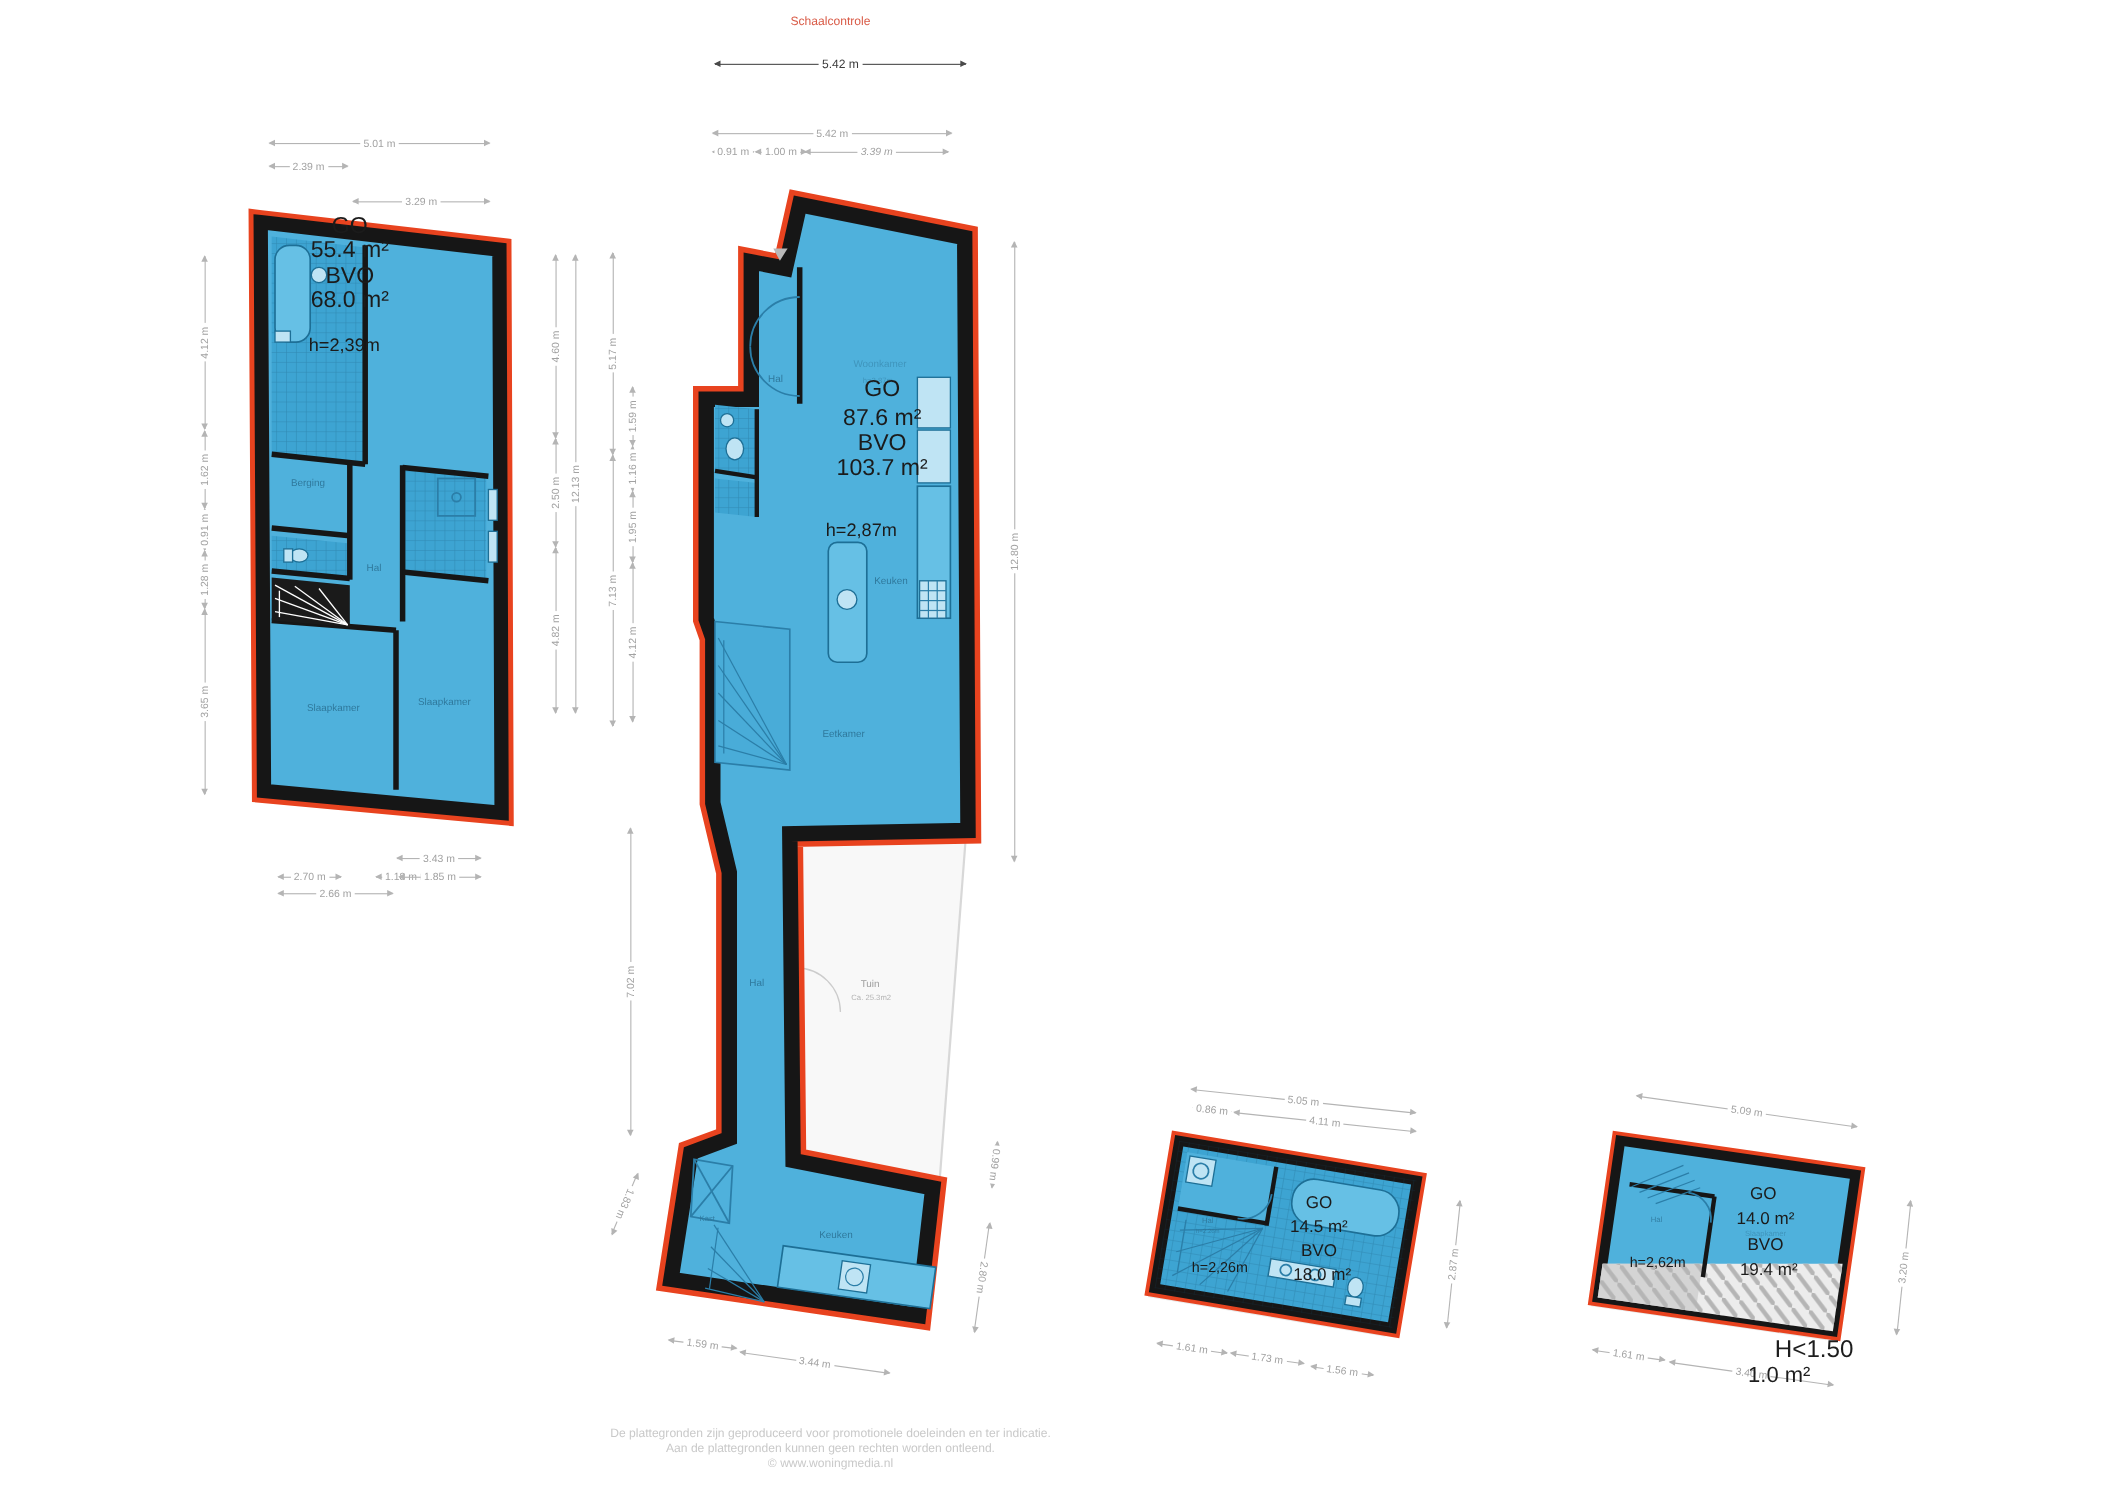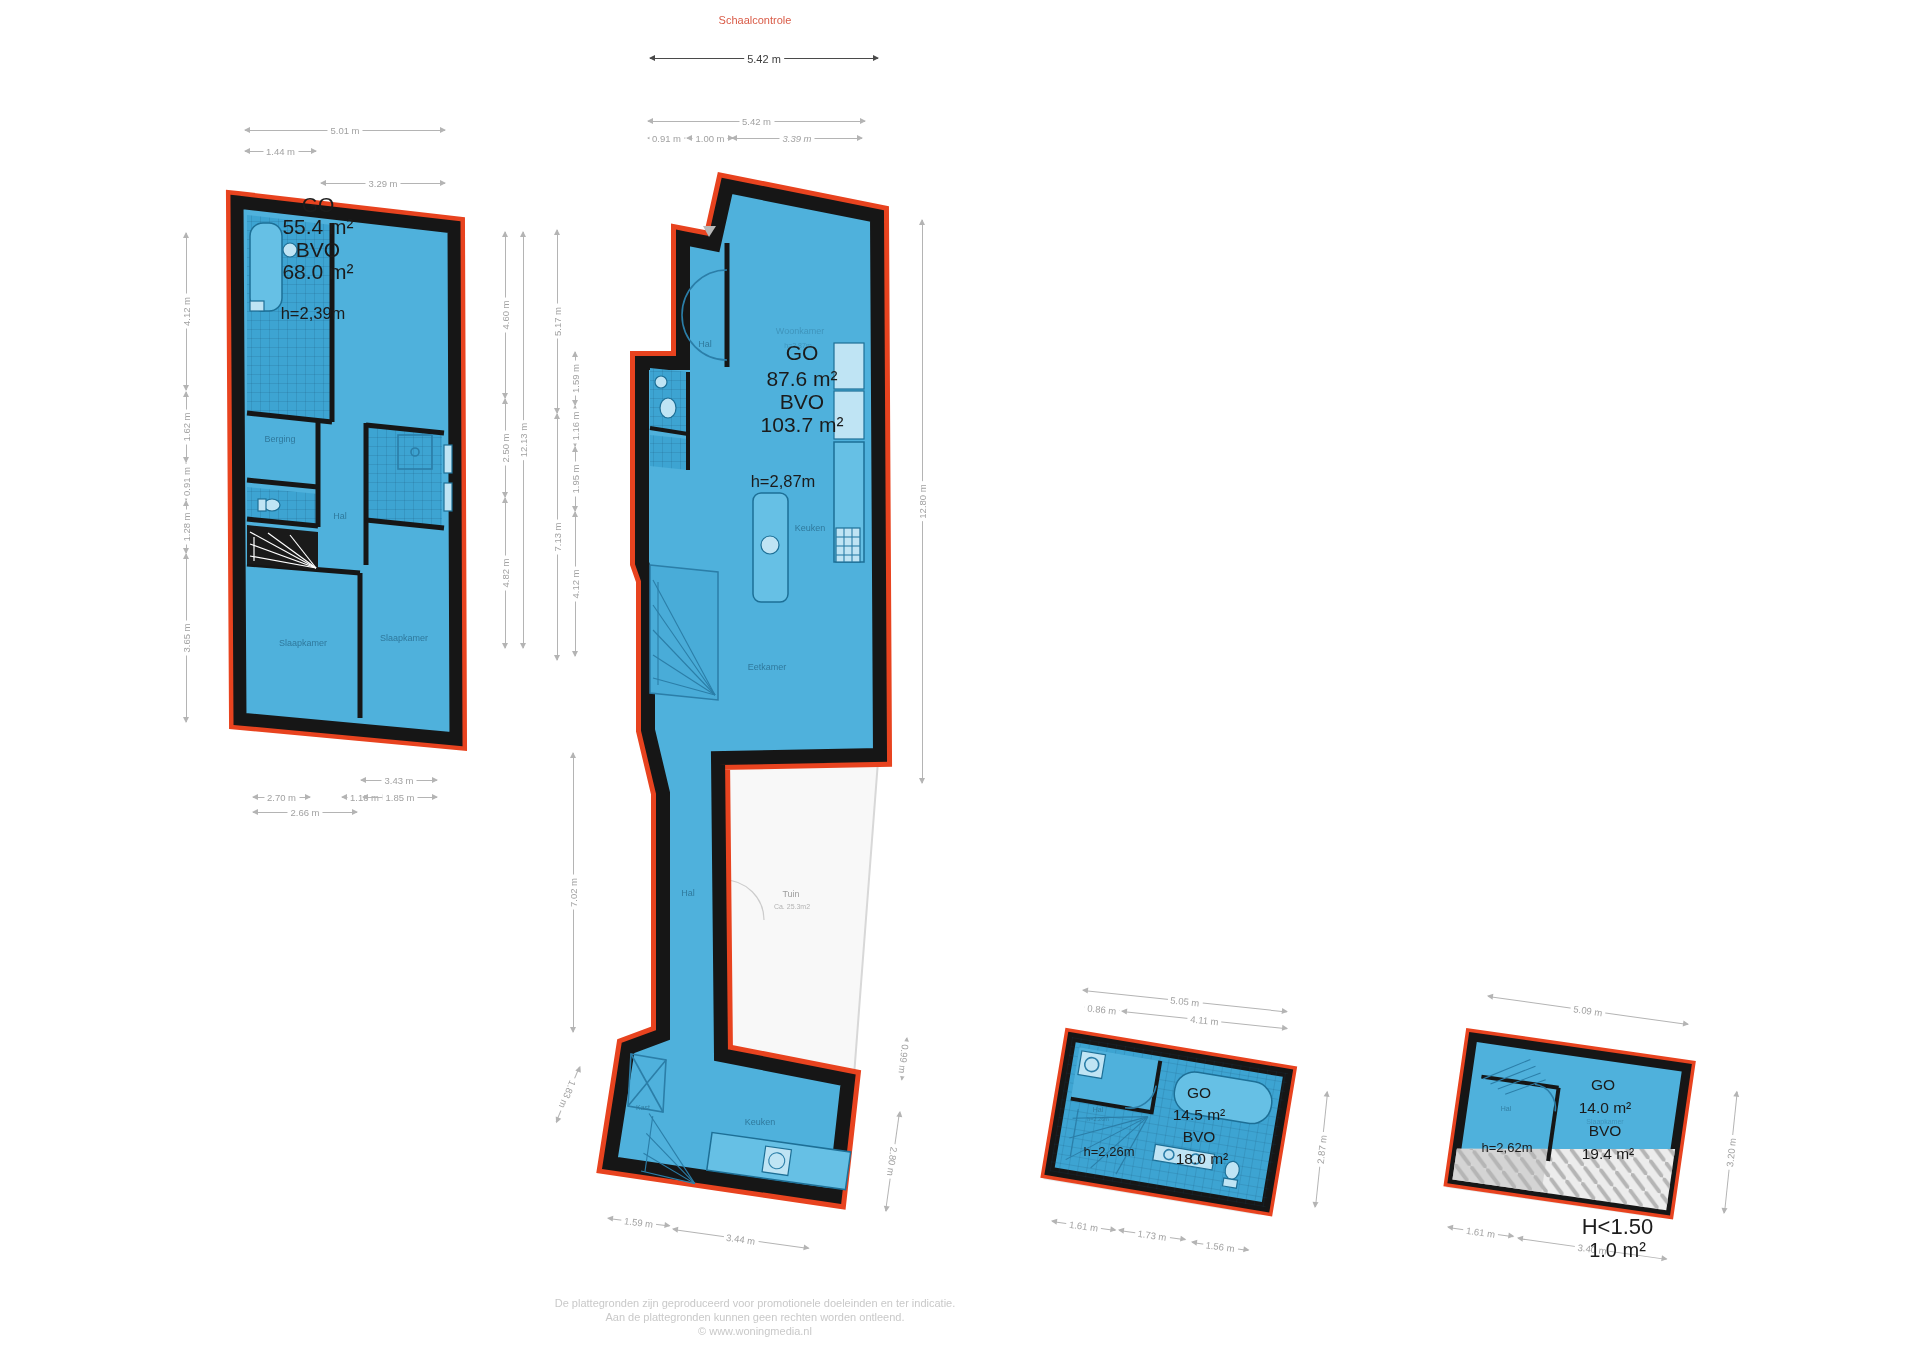--- a/index.html
+++ b/index.html
@@ -48,21 +48,21 @@
   .furn{fill:var(--furn);stroke:#1d6f96;stroke-width:1.5;}
   .furn-light{fill:#bfe4f4;stroke:#1d6f96;stroke-width:1.2;}
   .fanw{stroke:#ffffff;stroke-width:1.2;}
   .fanb{stroke:#2b7ea8;stroke-width:1.1;}
   .shadow{fill:#dedede;opacity:.7;}
 
   
   #scale-title{left:555px;top:14px;width:400px;text-align:center;
                font-size:11px;color:#d95b47;}
   #low-height{left:1550px;top:1214px;width:135px;text-align:center;color:#1d1d1d;}
-  #low-height .l1{font-size:22px;line-height:1.15;}
+  #low-height .l1{font-size:22px;line-height:1.15;text-align:right;}
   #low-height .l2{font-size:20px;line-height:1.15;}
   #footer{left:400px;top:1296px;width:710px;text-align:center;
           font-size:11px;line-height:14px;color:#c9c9c9;}
 </style>
 </head>
 <body>
 
 <div class="abs" id="scale-title">Schaalcontrole</div>
 
 <div id="dims">
@@ -72,21 +72,21 @@
       <span class="lbl">5.42 m</span>
     </div>
     <div class="dim" style="left: 245px; top: 130px; width: 200px; transform: rotate(0deg);">
       <i class="a1"></i>
       <i class="a2"></i>
       <span class="lbl">5.01 m</span>
     </div>
     <div class="dim" style="left: 245px; top: 151px; width: 71px; transform: rotate(0deg);">
       <i class="a1"></i>
       <i class="a2"></i>
-      <span class="lbl">1.44 m</span>
+      <span class="lbl">2.39 m</span>
     </div>
     <div class="dim" style="left: 321px; top: 167px; width: 124px; transform: rotate(0deg); margin-top: 16px;">
       <i class="a1"></i>
       <i class="a2"></i>
       <span class="lbl">3.29 m</span>
     </div>
     <div class="dim" style="left: 186px; top: 390px; width: 157px; transform: rotate(-90deg);">
       <i class="a1"></i>
       <i class="a2"></i>
       <span class="lbl">4.12 m</span>

